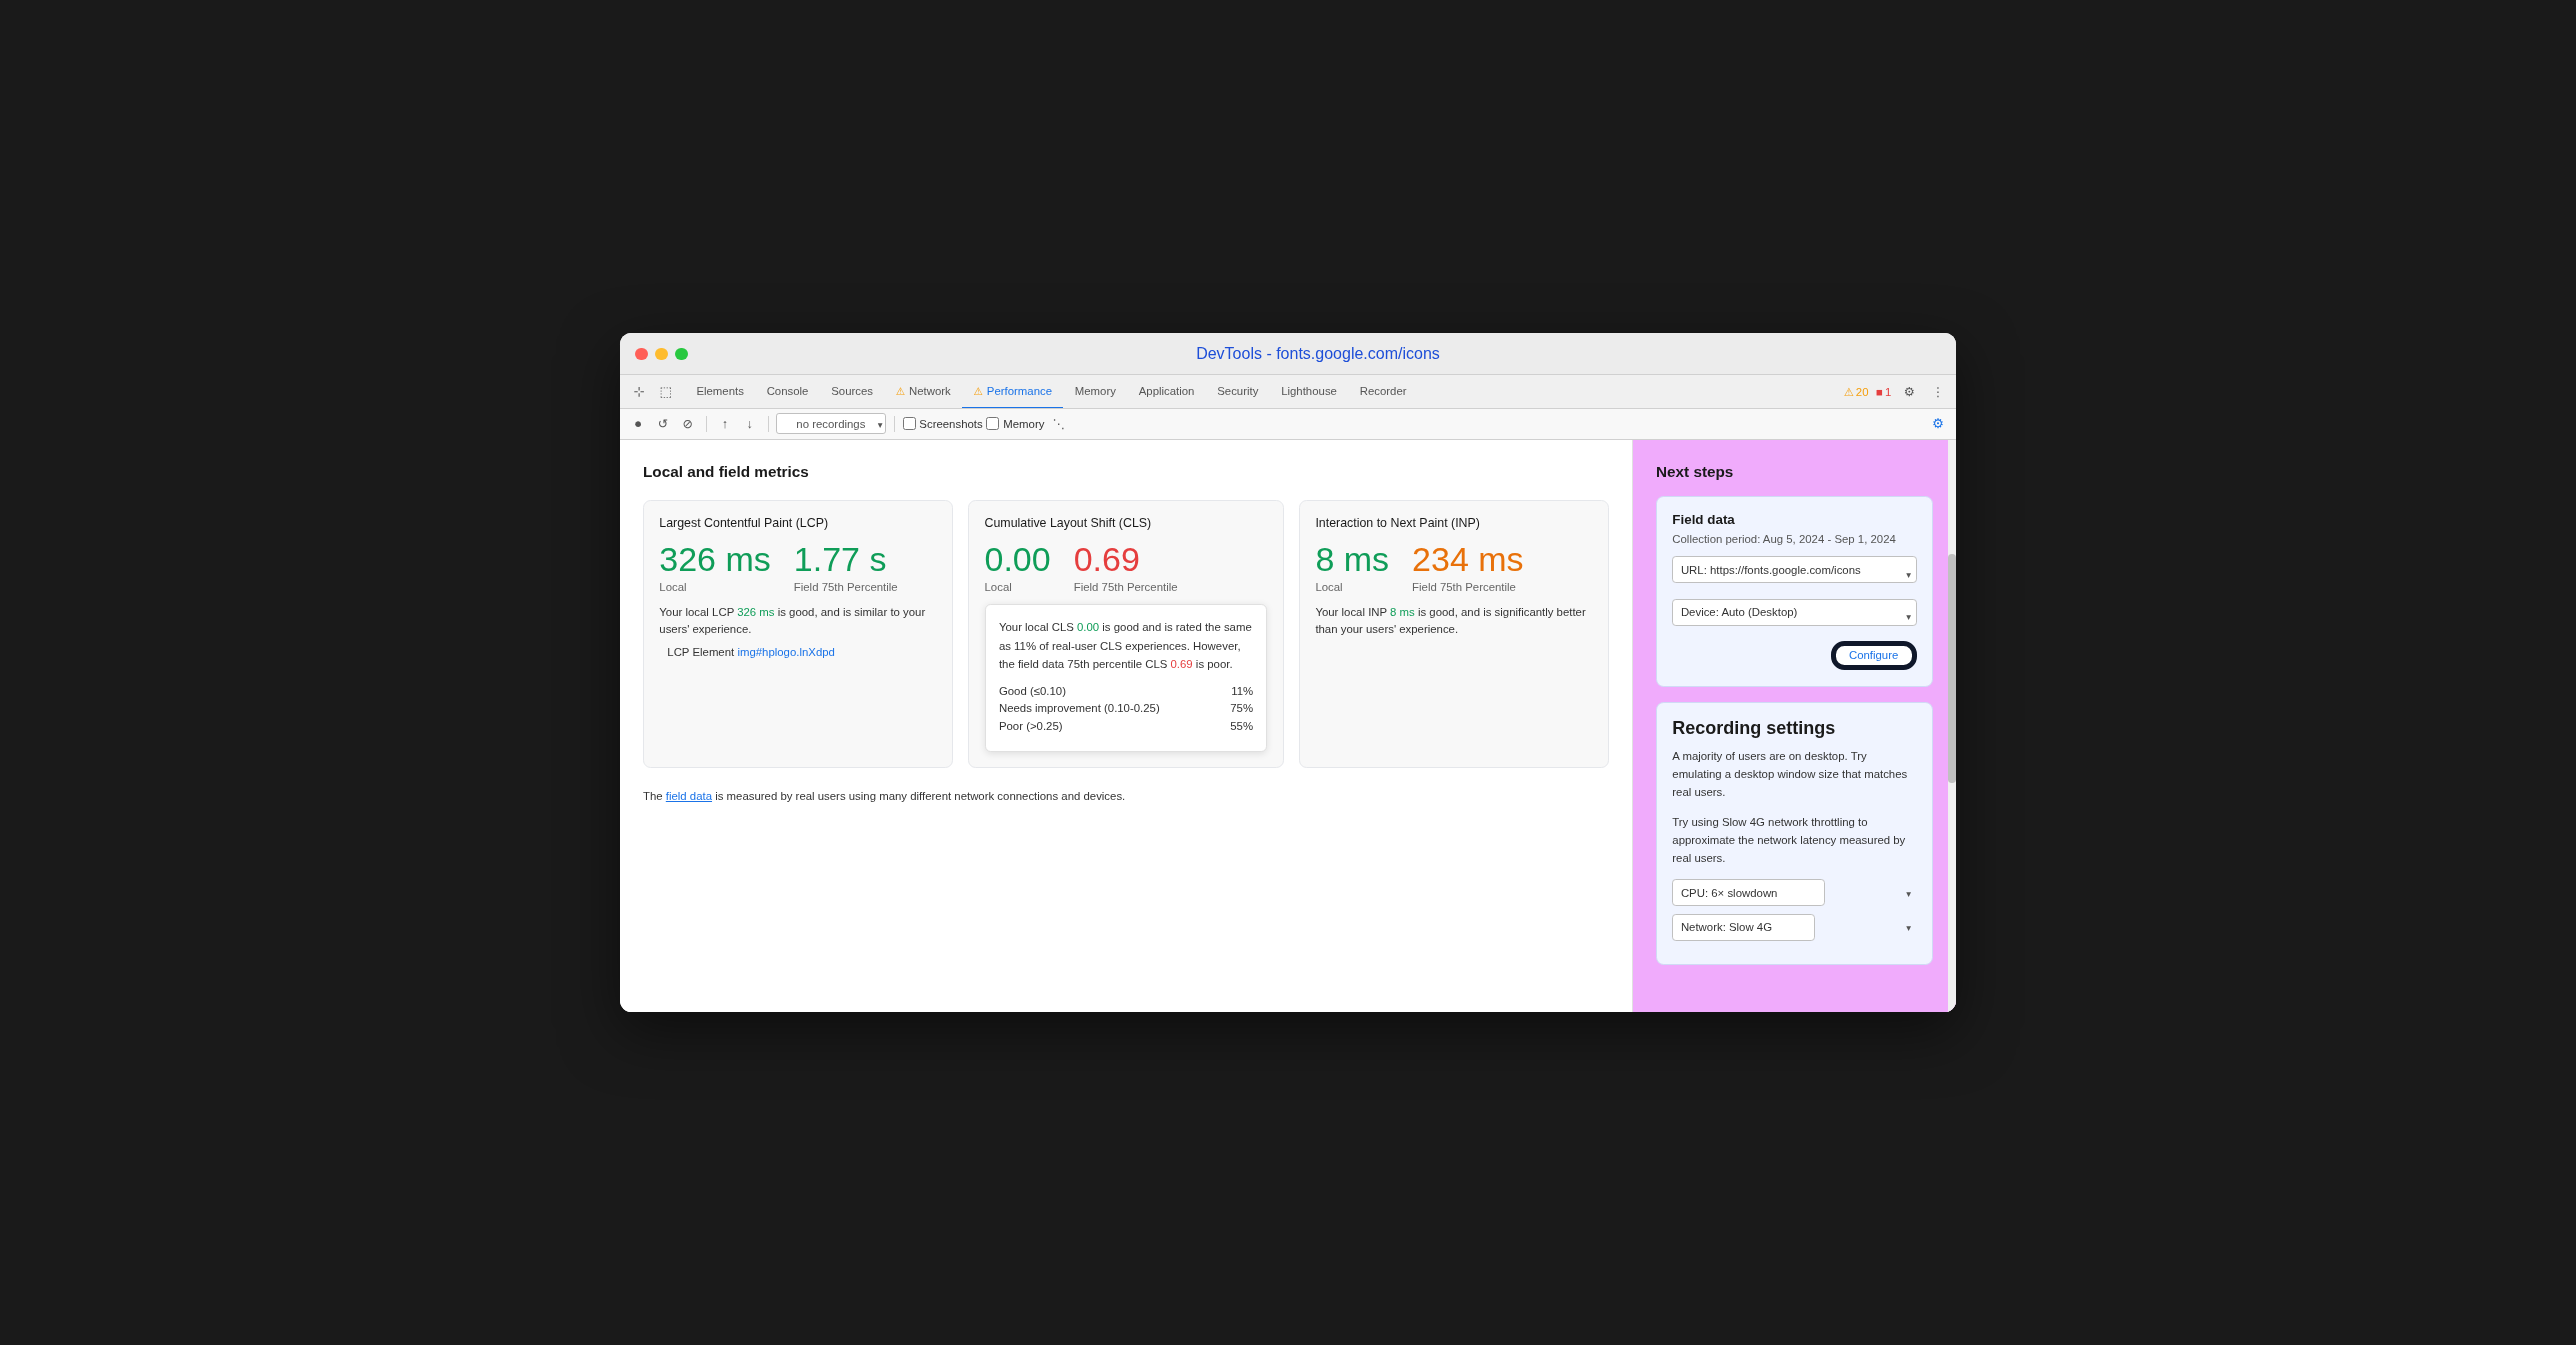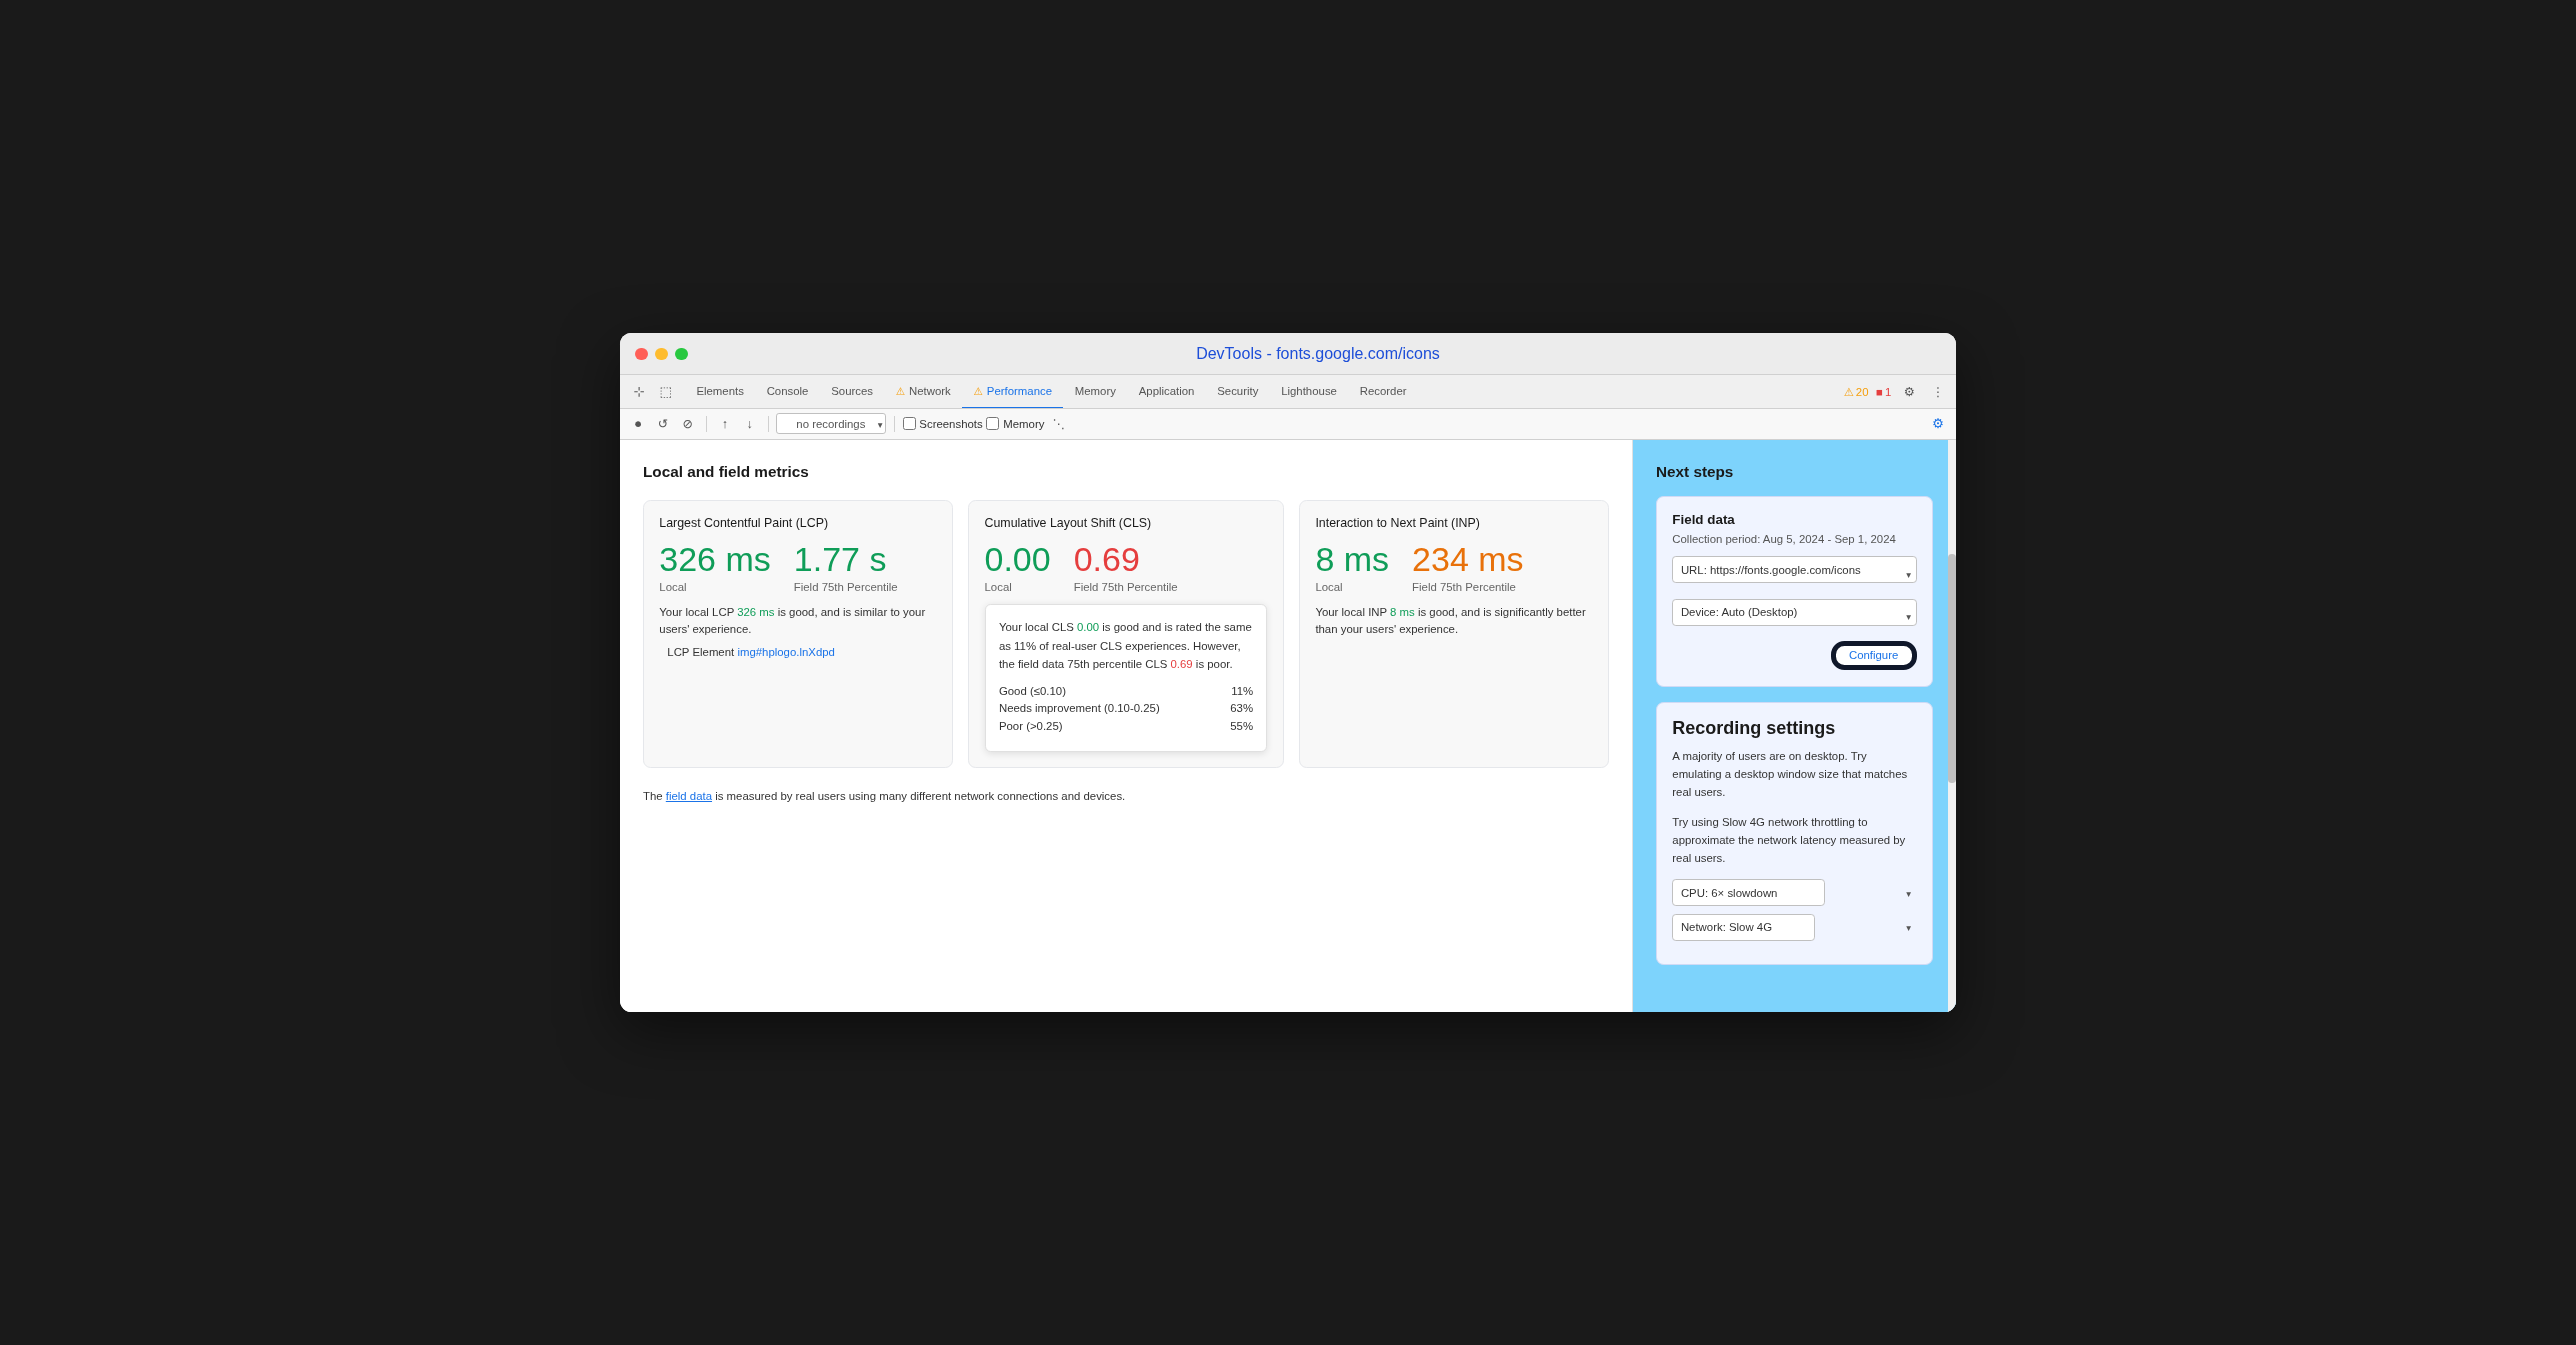--- a/index.html
+++ b/index.html
@@ -200,21 +200,21 @@
     .left-panel {
       flex: 1;
       padding: 23px;
       overflow-y: auto;
     }
     .right-panel {
       width: 324px;
       border-left: 1px solid #e0e0e0;
       padding: 23px;
       overflow-y: auto;
-      background: #7dd3fc;
+      background: #f0abfc;
     }
     .section-title {
       font-size: 15.3px;
       font-weight: 600;
       color: #1a1a1a;
       margin-bottom: 19px;
     }
     .metrics-grid {
       display: grid;
       grid-template-columns: 1fr 1fr 1fr;
@@ -601,21 +601,21 @@
                 <div class="cls-bar-fill fill-green" style="width:11%"></div>
               </div>
               <span class="cls-bar-pct">11%</span>
             </div>
 
             <div class="cls-bar-item">
               <span class="cls-bar-label">Needs improvement (0.10-0.25)</span>
               <div class="cls-bar-track">
                 <div class="cls-bar-fill fill-orange" style="width:34%"></div>
               </div>
-              <span class="cls-bar-pct">63%</span>
+              <span class="cls-bar-pct">75%</span>
             </div>
 
             <div class="cls-bar-item">
               <span class="cls-bar-label">Poor (&gt;0.25)</span>
               <div class="cls-bar-track">
                 <div class="cls-bar-fill fill-red" style="width:55%"></div>
               </div>
               <span class="cls-bar-pct">55%</span>
             </div>
           </div>

